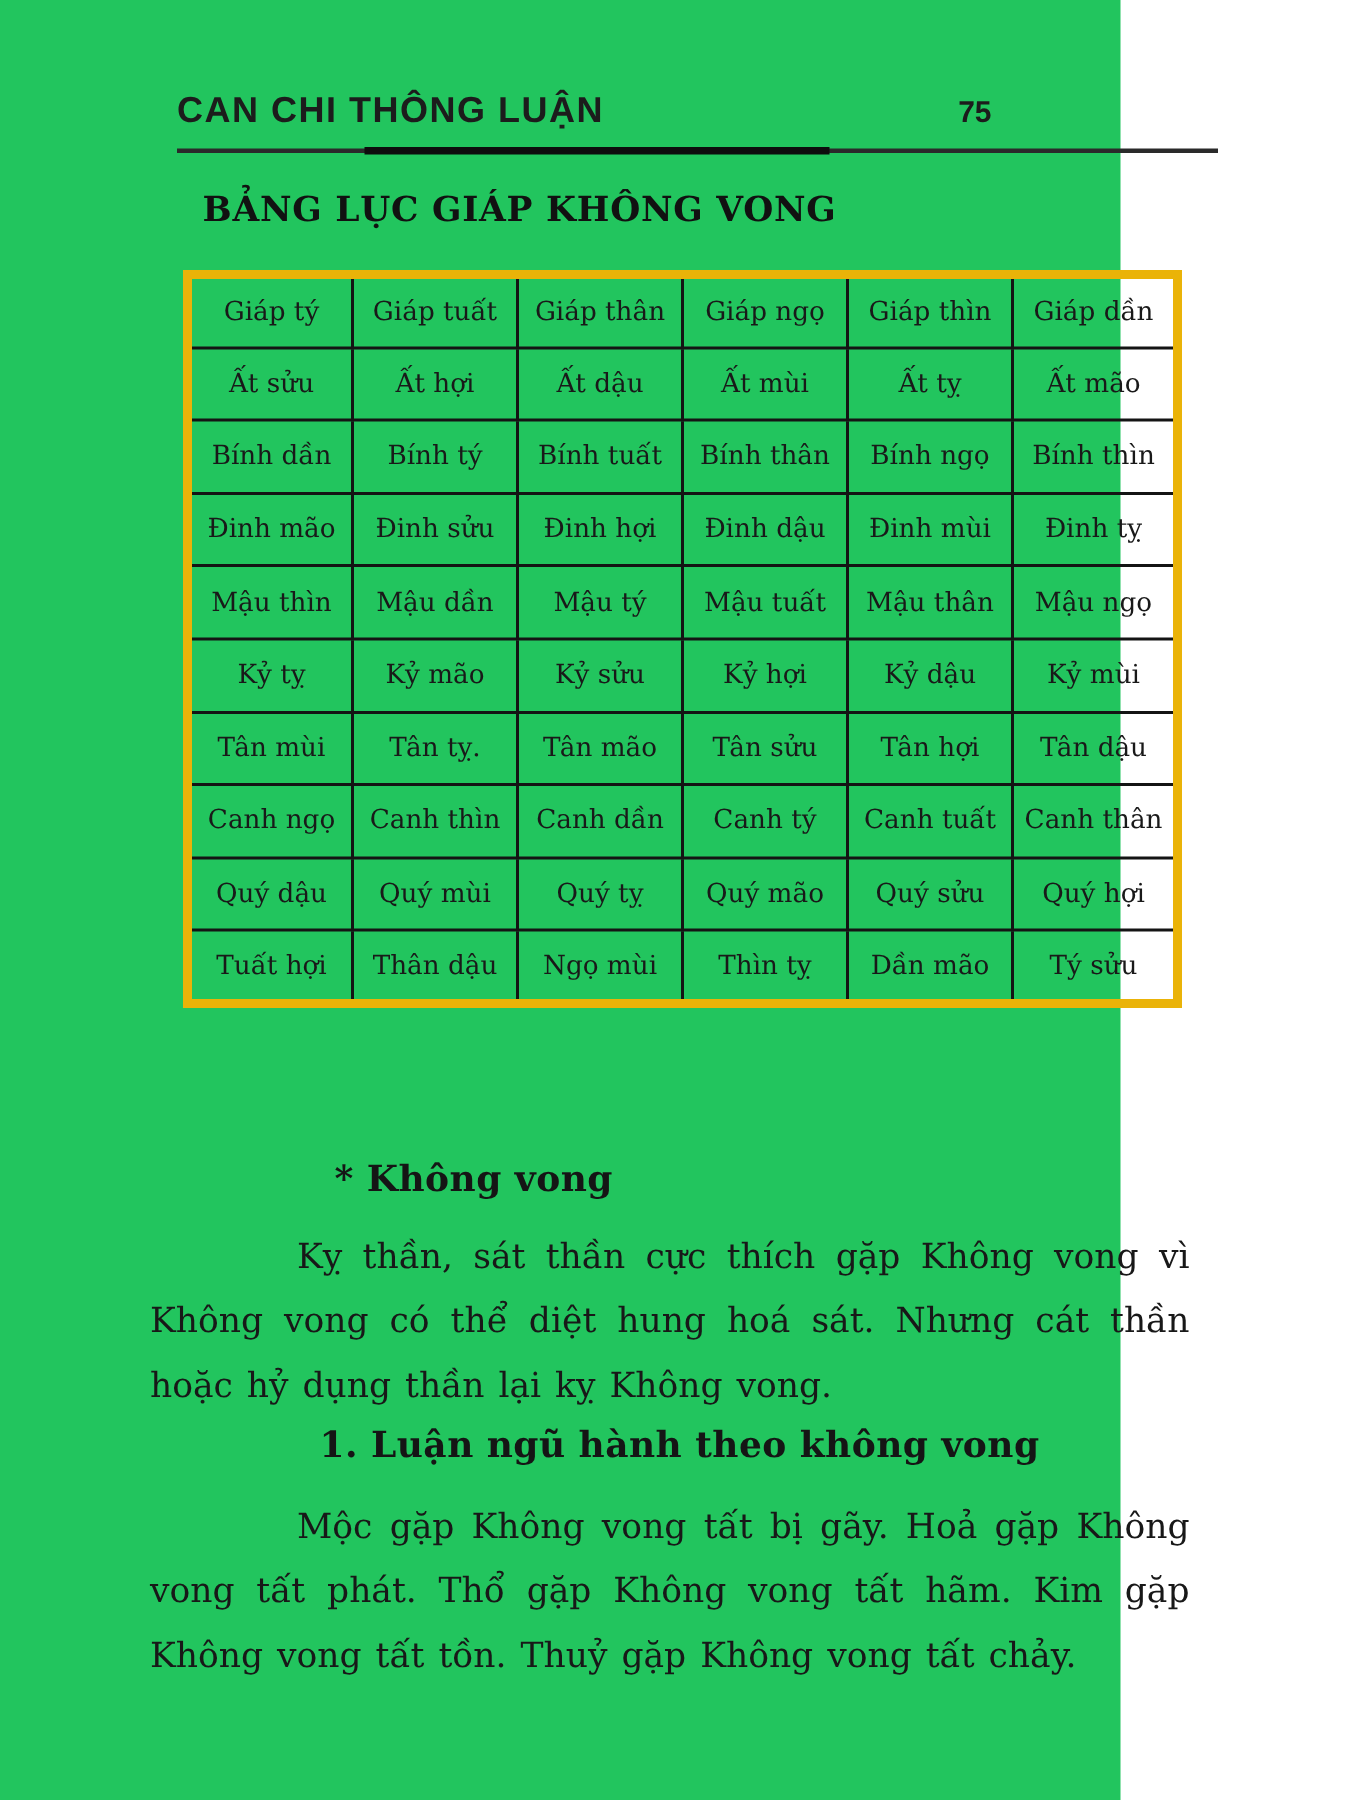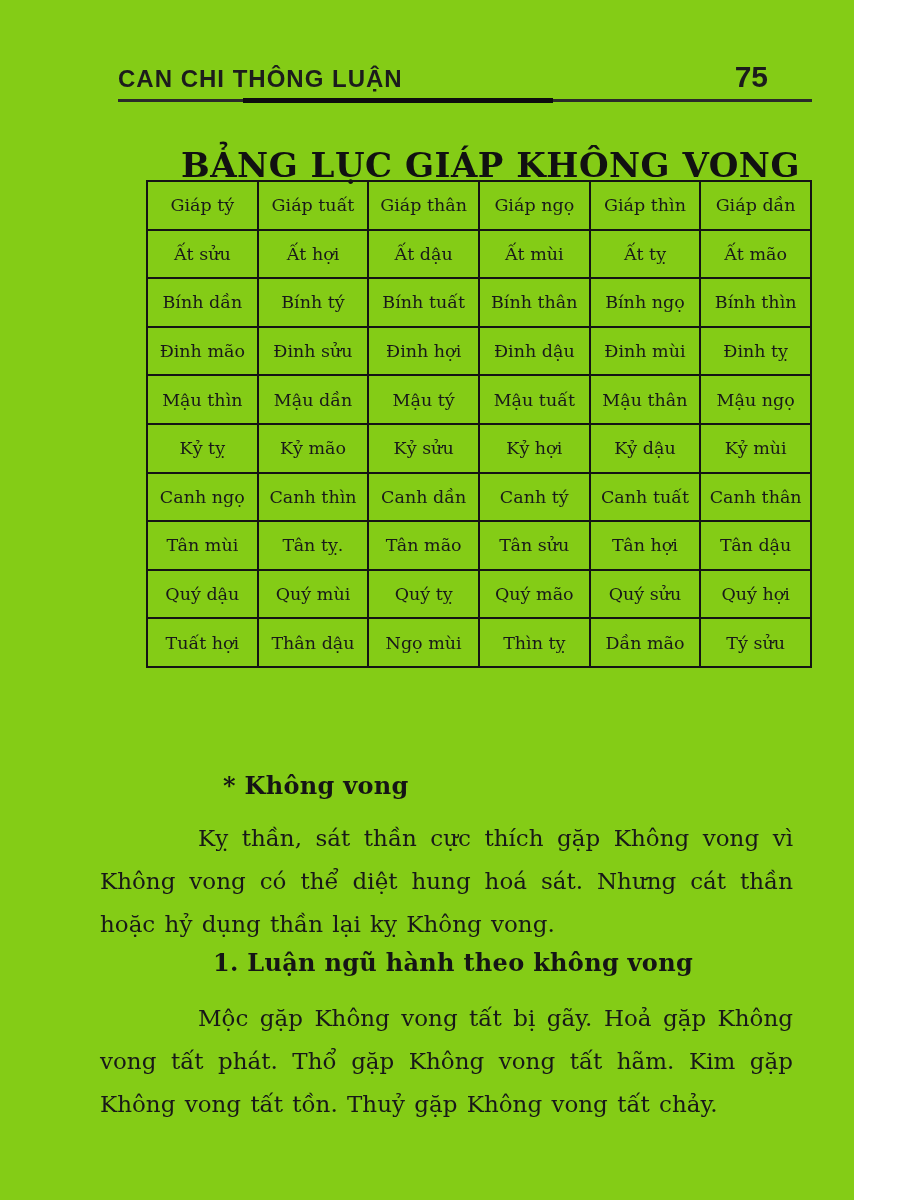--- a/index.html
+++ b/index.html
@@ -5,73 +5,73 @@
   * { margin: 0; padding: 0; box-sizing: border-box; }
   html, body { width: 901px; height: 1200px; }
   body {
     background: #ffffff;
     font-family: "DejaVu Serif", serif;
     color: #1a1a1a;
     overflow: hidden;
   }
   .page {
     position: relative;
-    width: 854px;
+    width: 747px;
     height: 1200px;
-    background: #84cc16;
+    background: #22c55e;
   }
   
   .running-header {
     position: absolute;
     top: 60px; left: 118px; right: 86px;
     display: flex;
     justify-content: space-between;
     align-items: baseline;
     font-family: "Liberation Sans", sans-serif;
     font-weight: bold;
     color: #1c1c1c;
   }
   .running-header .book-title {
     font-size: 24px;
     letter-spacing: 1px;
   }
   .running-header .page-number {
-    font-size: 30px;
+    font-size: 20px;
   }
   .header-rule {
     position: absolute;
     top: 99px; left: 118px;
     width: 694px; height: 3px;
     background: #2a2a2a;
   }
   .header-rule .thick-seg {
     position: absolute;
     left: 125px; top: -1px;
     width: 310px; height: 5px;
     background: #0d0d0d;
   }
   
   .doc-title {
     position: absolute;
-    top: 145px; left: 135px;
+    top: 126px; left: 135px;
     width: 665px;
-    text-align: right;
-    font-size: 34px;
+    text-align: left;
+    font-size: 23px;
     font-weight: bold;
     letter-spacing: 0.5px;
     color: #111;
   }
   
   .luc-giap-table {
     position: absolute;
-    top: 180px; left: 146px;
+    top: 180px; left: 122px;
     width: 666px;
     border-collapse: collapse;
     table-layout: fixed;
-    border: 1px solid #eab308;
+    border: 6px solid #eab308;
   }
   .luc-giap-table td {
     border: 2px solid #141414;
     height: 48.6px;
     text-align: center;
     vertical-align: middle;
     font-size: 17.5px;
     color: #191919;
     white-space: nowrap;
     overflow: hidden;
@@ -161,36 +161,36 @@
         </tr>
         <tr>
           <td>Kỷ tỵ</td>
           <td>Kỷ mão</td>
           <td>Kỷ sửu</td>
           <td>Kỷ hợi</td>
           <td>Kỷ dậu</td>
           <td>Kỷ mùi</td>
         </tr>
         <tr>
+          <td>Tân mùi</td>
+          <td>Tân tỵ.</td>
+          <td>Tân mão</td>
+          <td>Tân sửu</td>
+          <td>Tân hợi</td>
+          <td>Tân dậu</td>
+        </tr>
+        <tr>
           <td>Canh ngọ</td>
           <td>Canh thìn</td>
           <td>Canh dần</td>
           <td>Canh tý</td>
           <td>Canh tuất</td>
           <td>Canh thân</td>
         </tr>
         <tr>
-          <td>Tân mùi</td>
-          <td>Tân tỵ.</td>
-          <td>Tân mão</td>
-          <td>Tân sửu</td>
-          <td>Tân hợi</td>
-          <td>Tân dậu</td>
-        </tr>
-        <tr>
           <td>Quý dậu</td>
           <td>Quý mùi</td>
           <td>Quý tỵ</td>
           <td>Quý mão</td>
           <td>Quý sửu</td>
           <td>Quý hợi</td>
         </tr>
         <tr>
           <td>Tuất hợi</td>
           <td>Thân dậu</td>

